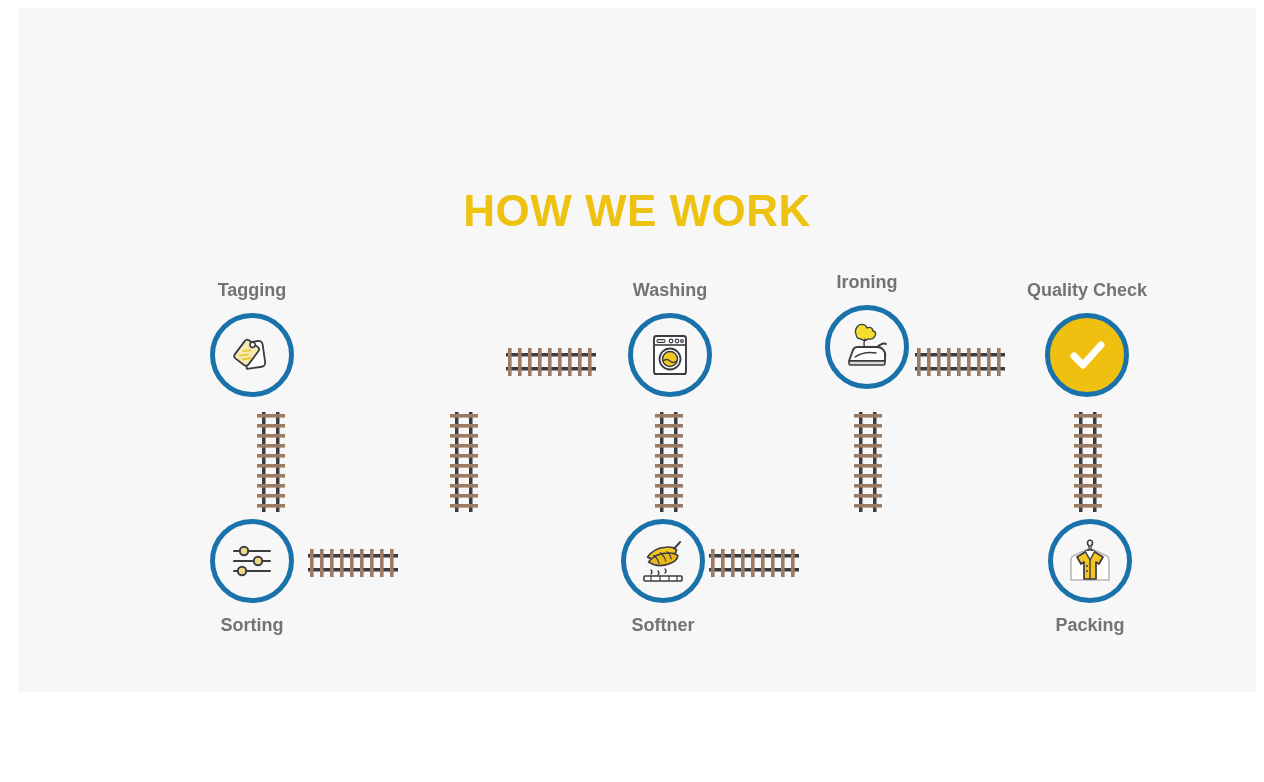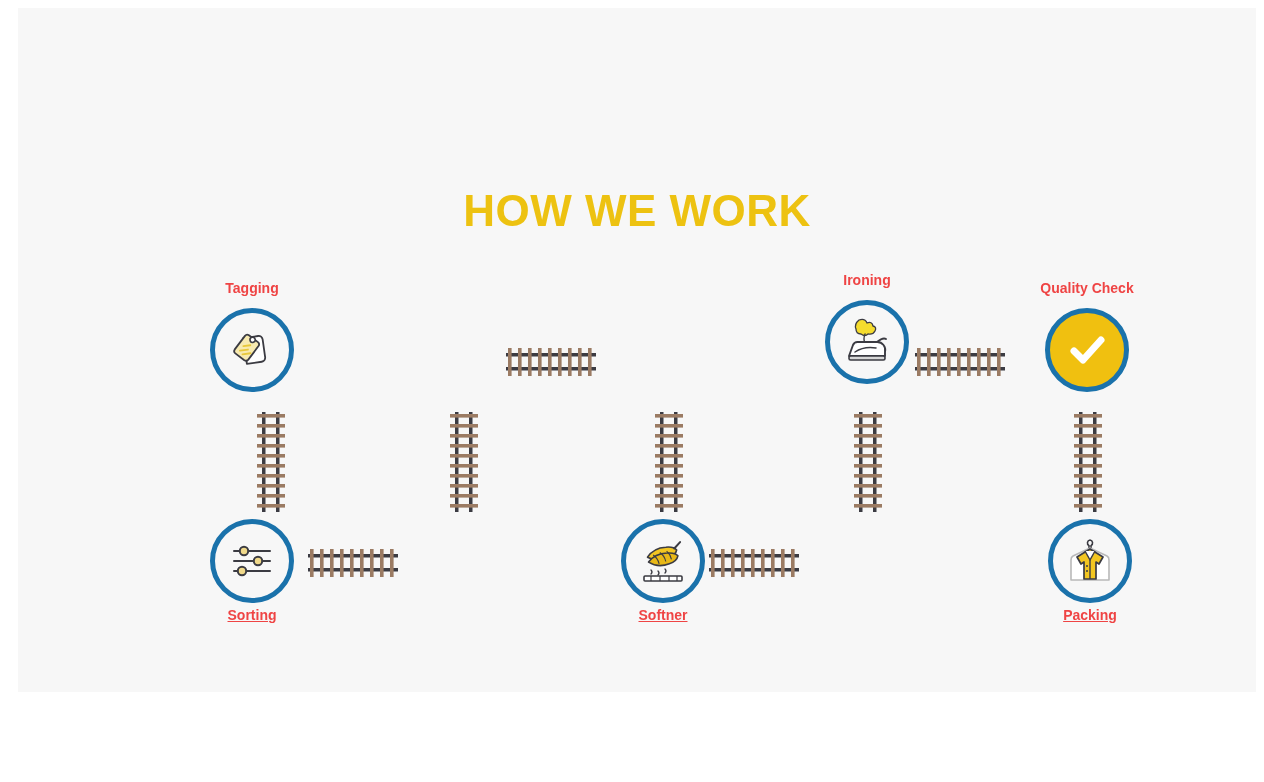--- a/index.html
+++ b/index.html
@@ -60,27 +60,27 @@
     align-items: center;
     justify-content: center;
   }
   .node .ring.filled {
     background: #f0c010;
     border-color: #1a72ab;
   }
   .node .ring svg { display: block; }
 
   .node .label {
-    font-size: 14px;
+    font-size: 18px;
     font-weight: bold;
-    color: #ef4444;
+    color: #737373;
     white-space: nowrap;
   }
   .node.top .label { margin-bottom: 12px; }
-  .node.bottom .label { margin-top: 4px; text-decoration: underline; }
+  .node.bottom .label { margin-top: 12px; }
 
   
   .rail {
     position: absolute;
   }
   .rail svg { display: block; }
 </style>
 </head>
 <body>
 
@@ -271,20 +271,40 @@
                 <line x1="15" y1="28" x2="23" y2="28"></line>
                 <line x1="17" y1="20" x2="24" y2="20"></line>
               </g>
             </g>
           </svg>
         </span>
       </div>
     </div>
 
 
+    <div class="node top" style="left:587px; top:272px;">
+      <div class="label">Washing</div>
+      <div class="ring">
+        <span>
+          <svg width="50" height="50" viewBox="0 0 50 50">
+            <rect x="9" y="6" width="32" height="38" rx="2.5" fill="#ffffff" stroke="#3b3b42" stroke-width="1.9"></rect>
+            <line x1="9" y1="15" x2="41" y2="15" stroke="#3b3b42" stroke-width="1.6"></line>
+            <rect x="12" y="9.5" width="8" height="3" rx="1.2" fill="#d8d8d8" stroke="#3b3b42" stroke-width="1.1"></rect>
+            <circle cx="26" cy="11" r="1.8" fill="none" stroke="#3b3b42" stroke-width="1.2"></circle>
+            <circle cx="32" cy="11" r="1.8" fill="none" stroke="#3b3b42" stroke-width="1.2"></circle>
+            <circle cx="37" cy="11" r="1.4" fill="none" stroke="#3b3b42" stroke-width="1.2"></circle>
+            <circle cx="25" cy="29" r="10.5" fill="#ffffff" stroke="#3b3b42" stroke-width="1.8"></circle>
+            <circle cx="25" cy="29" r="7.5" fill="#f3c621" stroke="#3b3b42" stroke-width="1.5"></circle>
+            <path d="M18.2 31 q3.4 -3 6.8 0 q3.4 3 6.8 0" fill="none" stroke="#3b3b42" stroke-width="1.4"></path>
+            <line x1="9" y1="44" x2="13" y2="44" stroke="#3b3b42" stroke-width="2"></line>
+            <line x1="37" y1="44" x2="41" y2="44" stroke="#3b3b42" stroke-width="2"></line>
+          </svg>
+        </span>
+      </div>
+    </div>
 
     <div class="node top" style="left:784px; top:264px;">
       <div class="label">Ironing</div>
       <div class="ring">
         <span>
           <svg width="52" height="52" viewBox="0 0 52 52">
             <path d="M18 4 q6 -2 8 3 q5 -2 6 3 q4 1 2 5 q-2 4 -7 3 q-3 3 -7 0 q-5 0 -5 -5 q-2 -5 3 -9 Z" fill="#f5dc2e" stroke="#3b3b42" stroke-width="1.3" stroke-linejoin="round"></path>
             <path d="M24 18 q-2 5 0 9" fill="none" stroke="#3b3b42" stroke-width="1.4" stroke-linecap="round"></path>
             <path d="M8 40 L12 29 A5 5 0 0 1 17 26 L36 26 A8 8 0 0 1 44 36 L44 40 Z" fill="#ffffff" stroke="#3b3b42" stroke-width="1.9" stroke-linejoin="round"></path>
             <path d="M14 36 q9 -6 21 -4" fill="none" stroke="#3b3b42" stroke-width="1.5" stroke-linecap="round"></path>

